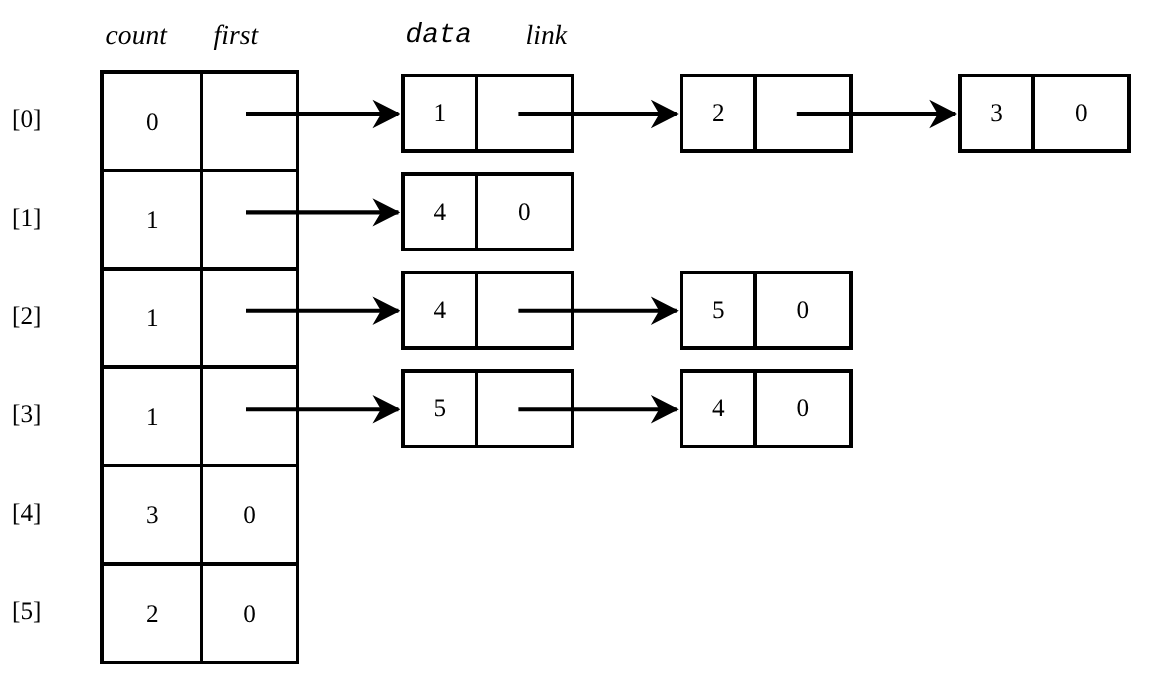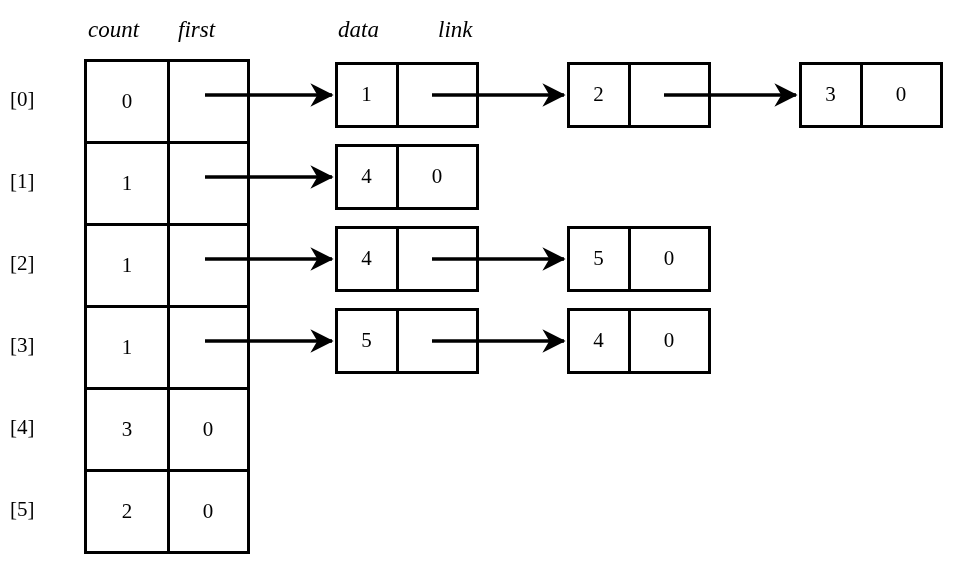--- a/index.html
+++ b/index.html
@@ -16,21 +16,21 @@
   .nodeval{position:absolute;font-size:21px;line-height:1;text-align:center;
            white-space:nowrap;}
 </style>
 </head>
 <body>
 
 <div id="stage">
 
   <div class="hdr" style="left:88px;top:18px;">count</div>
   <div class="hdr" style="left:178px;top:18px;">first</div>
-  <div class="hdr" style="left:338px;top:18px;">data</div>
+  <div class="hdr" style="left:338px;top:18px;font-family:Liberation Mono, monospace;">data</div>
   <div class="hdr" style="left:404px;top:18px;margin-left:34px;">link</div>
 
   <div class="rowlabel" style="left:10px;top:89px;">[0]</div>
   <div class="rowlabel" style="left:10px;top:171px;">[1]</div>
   <div class="rowlabel" style="left:10px;top:253px;">[2]</div>
   <div class="rowlabel" style="left:10px;top:335px;">[3]</div>
   <div class="rowlabel" style="left:10px;top:417px;">[4]</div>
   <div class="rowlabel" style="left:10px;top:499px;">[5]</div>
 
   <svg id="svgroot" viewBox="0 0 960 576" xmlns="http://www.w3.org/2000/svg">

